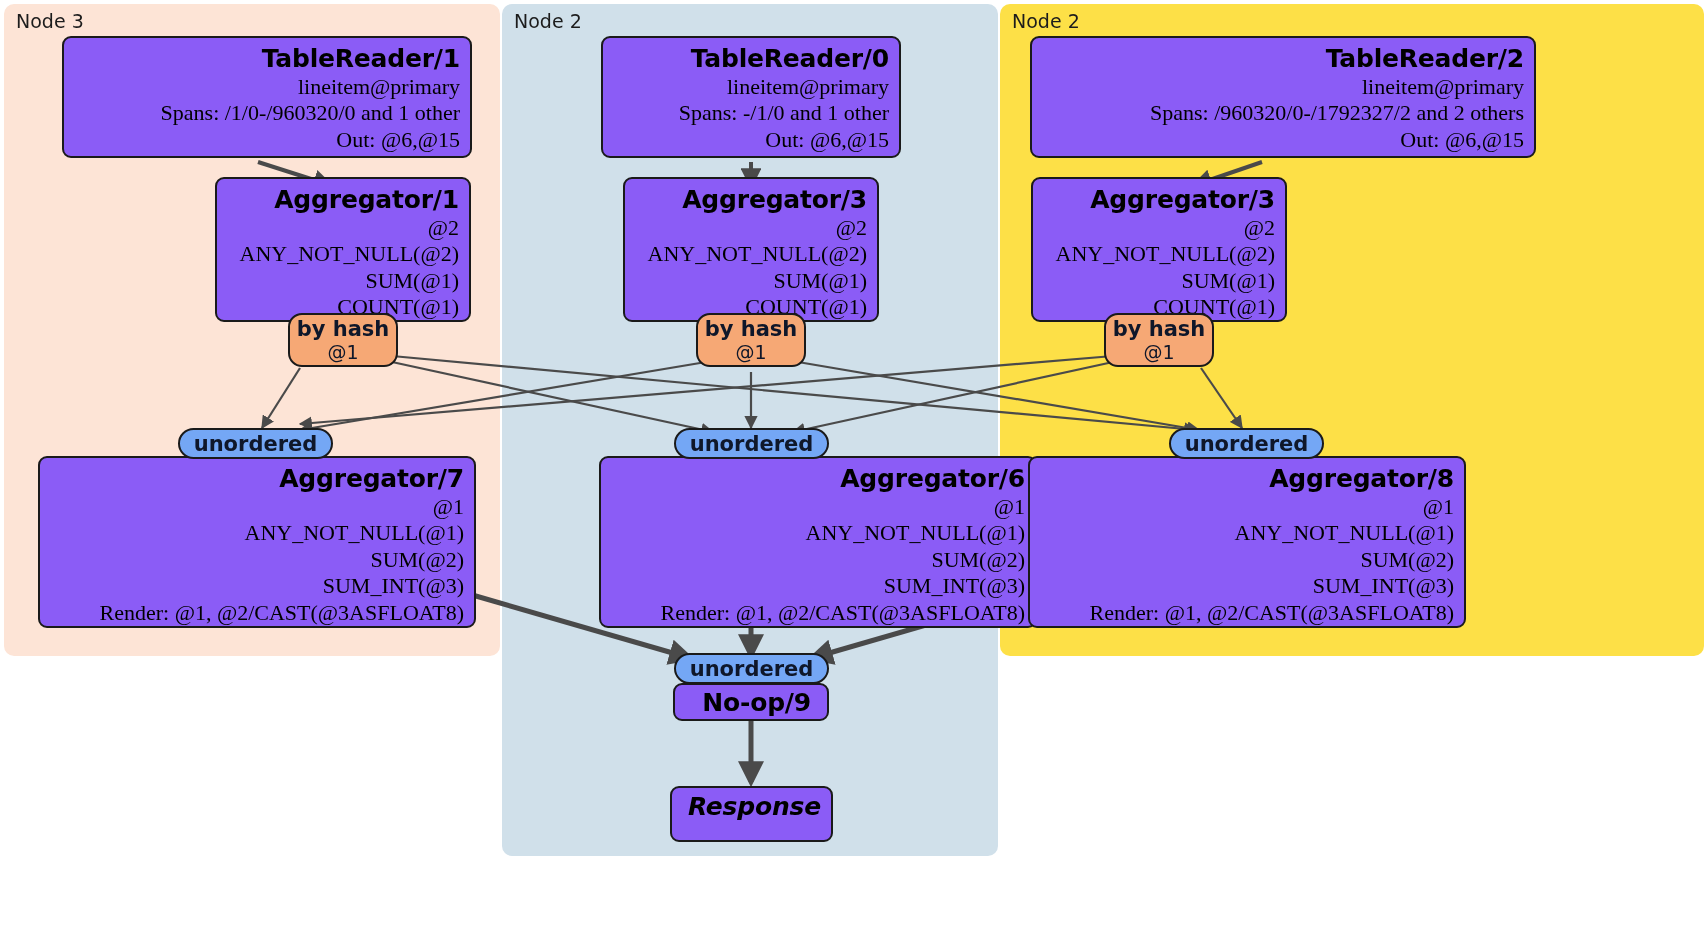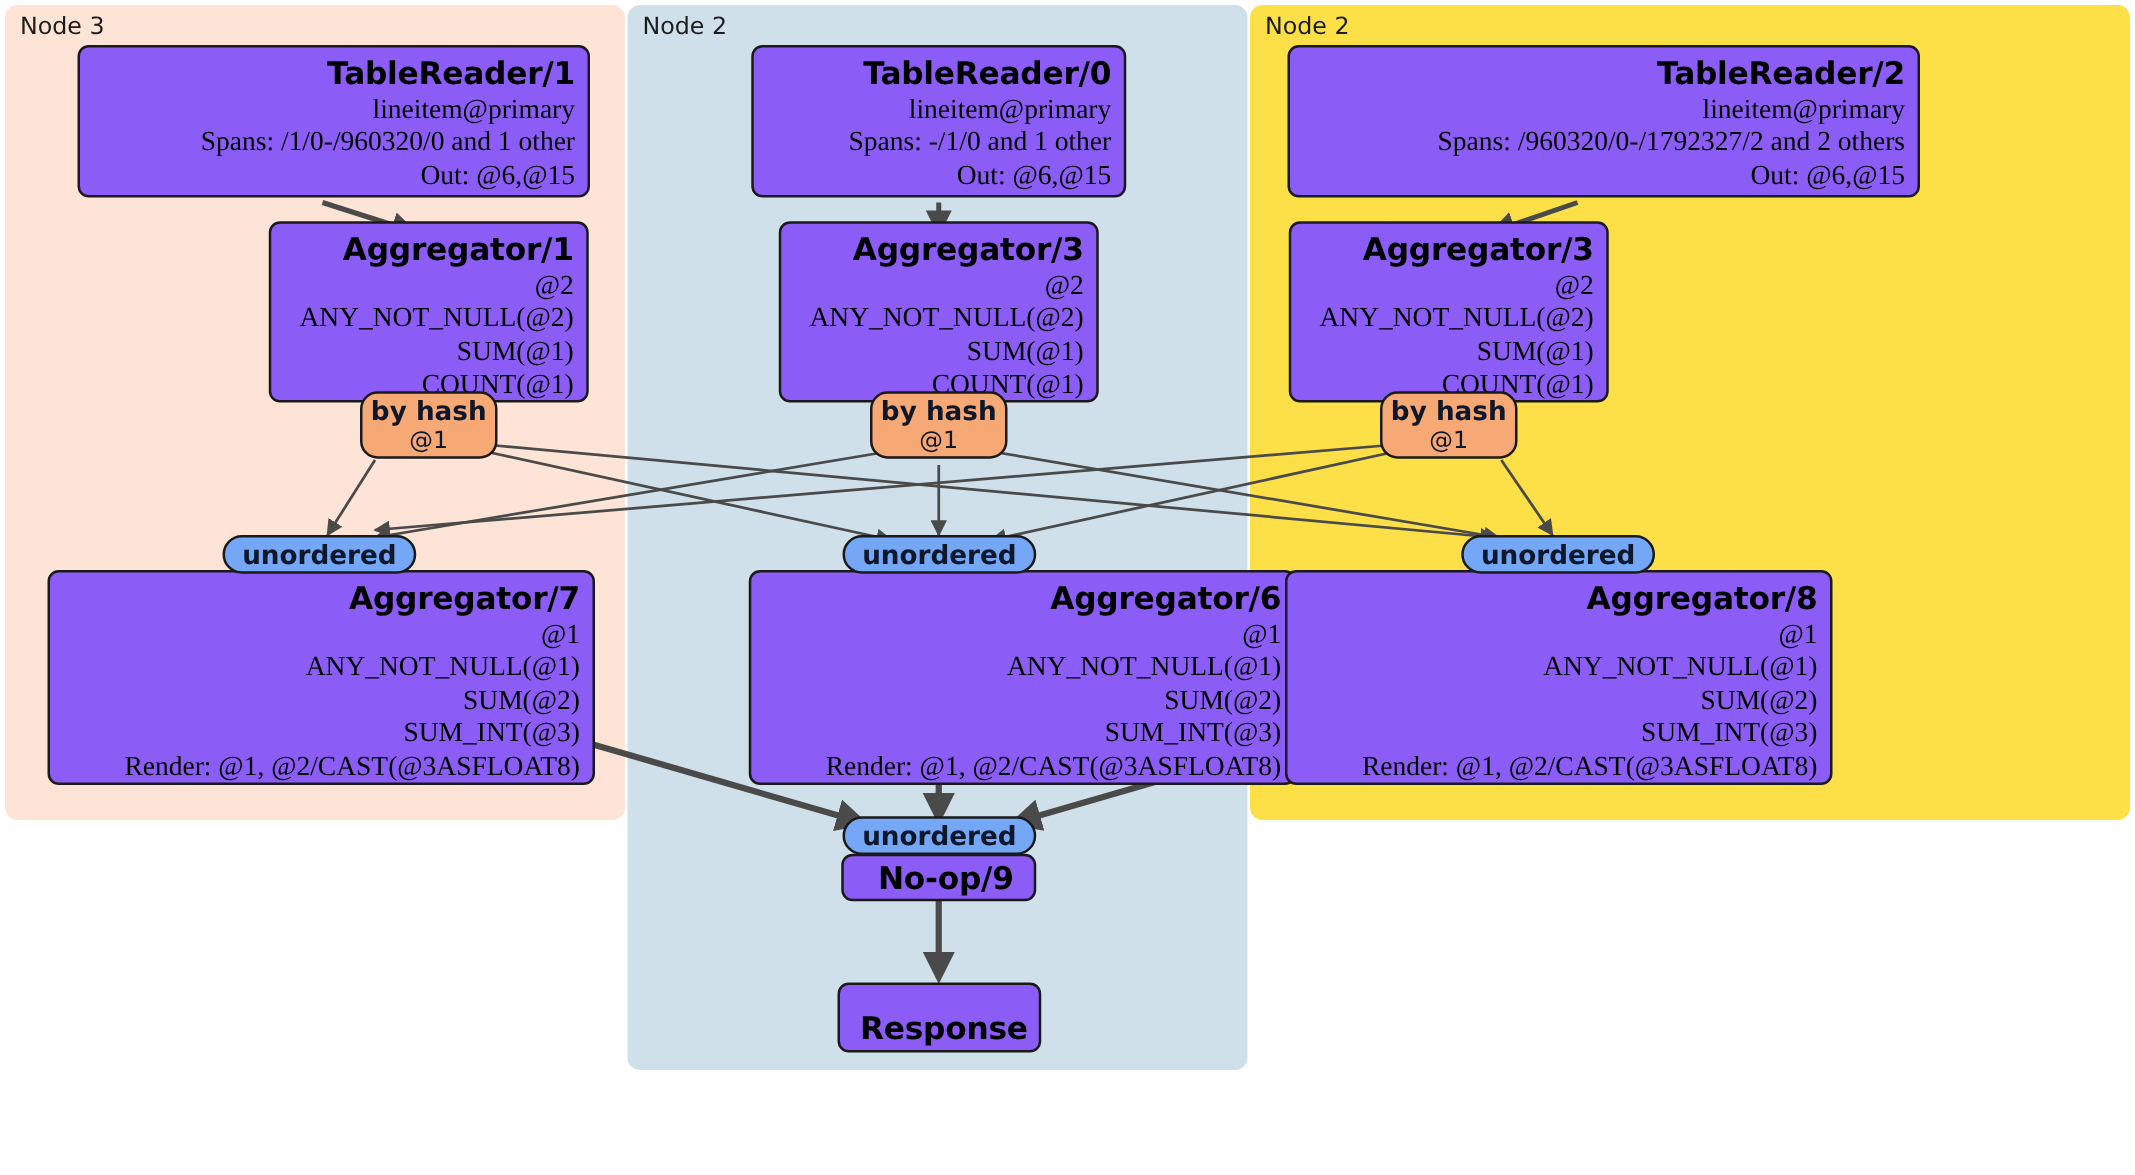--- a/index.html
+++ b/index.html
@@ -236,21 +236,21 @@
       <div class="proc-line">ANY_NOT_NULL(@1)</div>
       <div class="proc-line">SUM(@2)</div>
       <div class="proc-line">SUM_INT(@3)</div>
       <div class="proc-line">Render: @1, @2/CAST(@3ASFLOAT8)</div>
     </div>
 
     <div class="proc-box compact" style="left:673px; top:683px; width:156px; height:38px; padding-top:3px;">
       <div class="proc-title">No-op/9</div>
     </div>
 
-    <div class="proc-box compact" style="left:670px; top:786px; width:163px; height:56px; padding-top:20px;">
+    <div class="proc-box compact" style="left:670px; top:786px; width:163px; height:56px; padding-top:4px;font-style:italic;">
       <div class="proc-title">Response</div>
     </div>
   </div>
 
   <div class="layer-badges">
 
     <div class="badge badge-hash" style="left:288px; top:313px; width:110px; height:54px;">
       <div class="badge-title">by hash</div>
       <div class="badge-sub">@1</div>
     </div>

